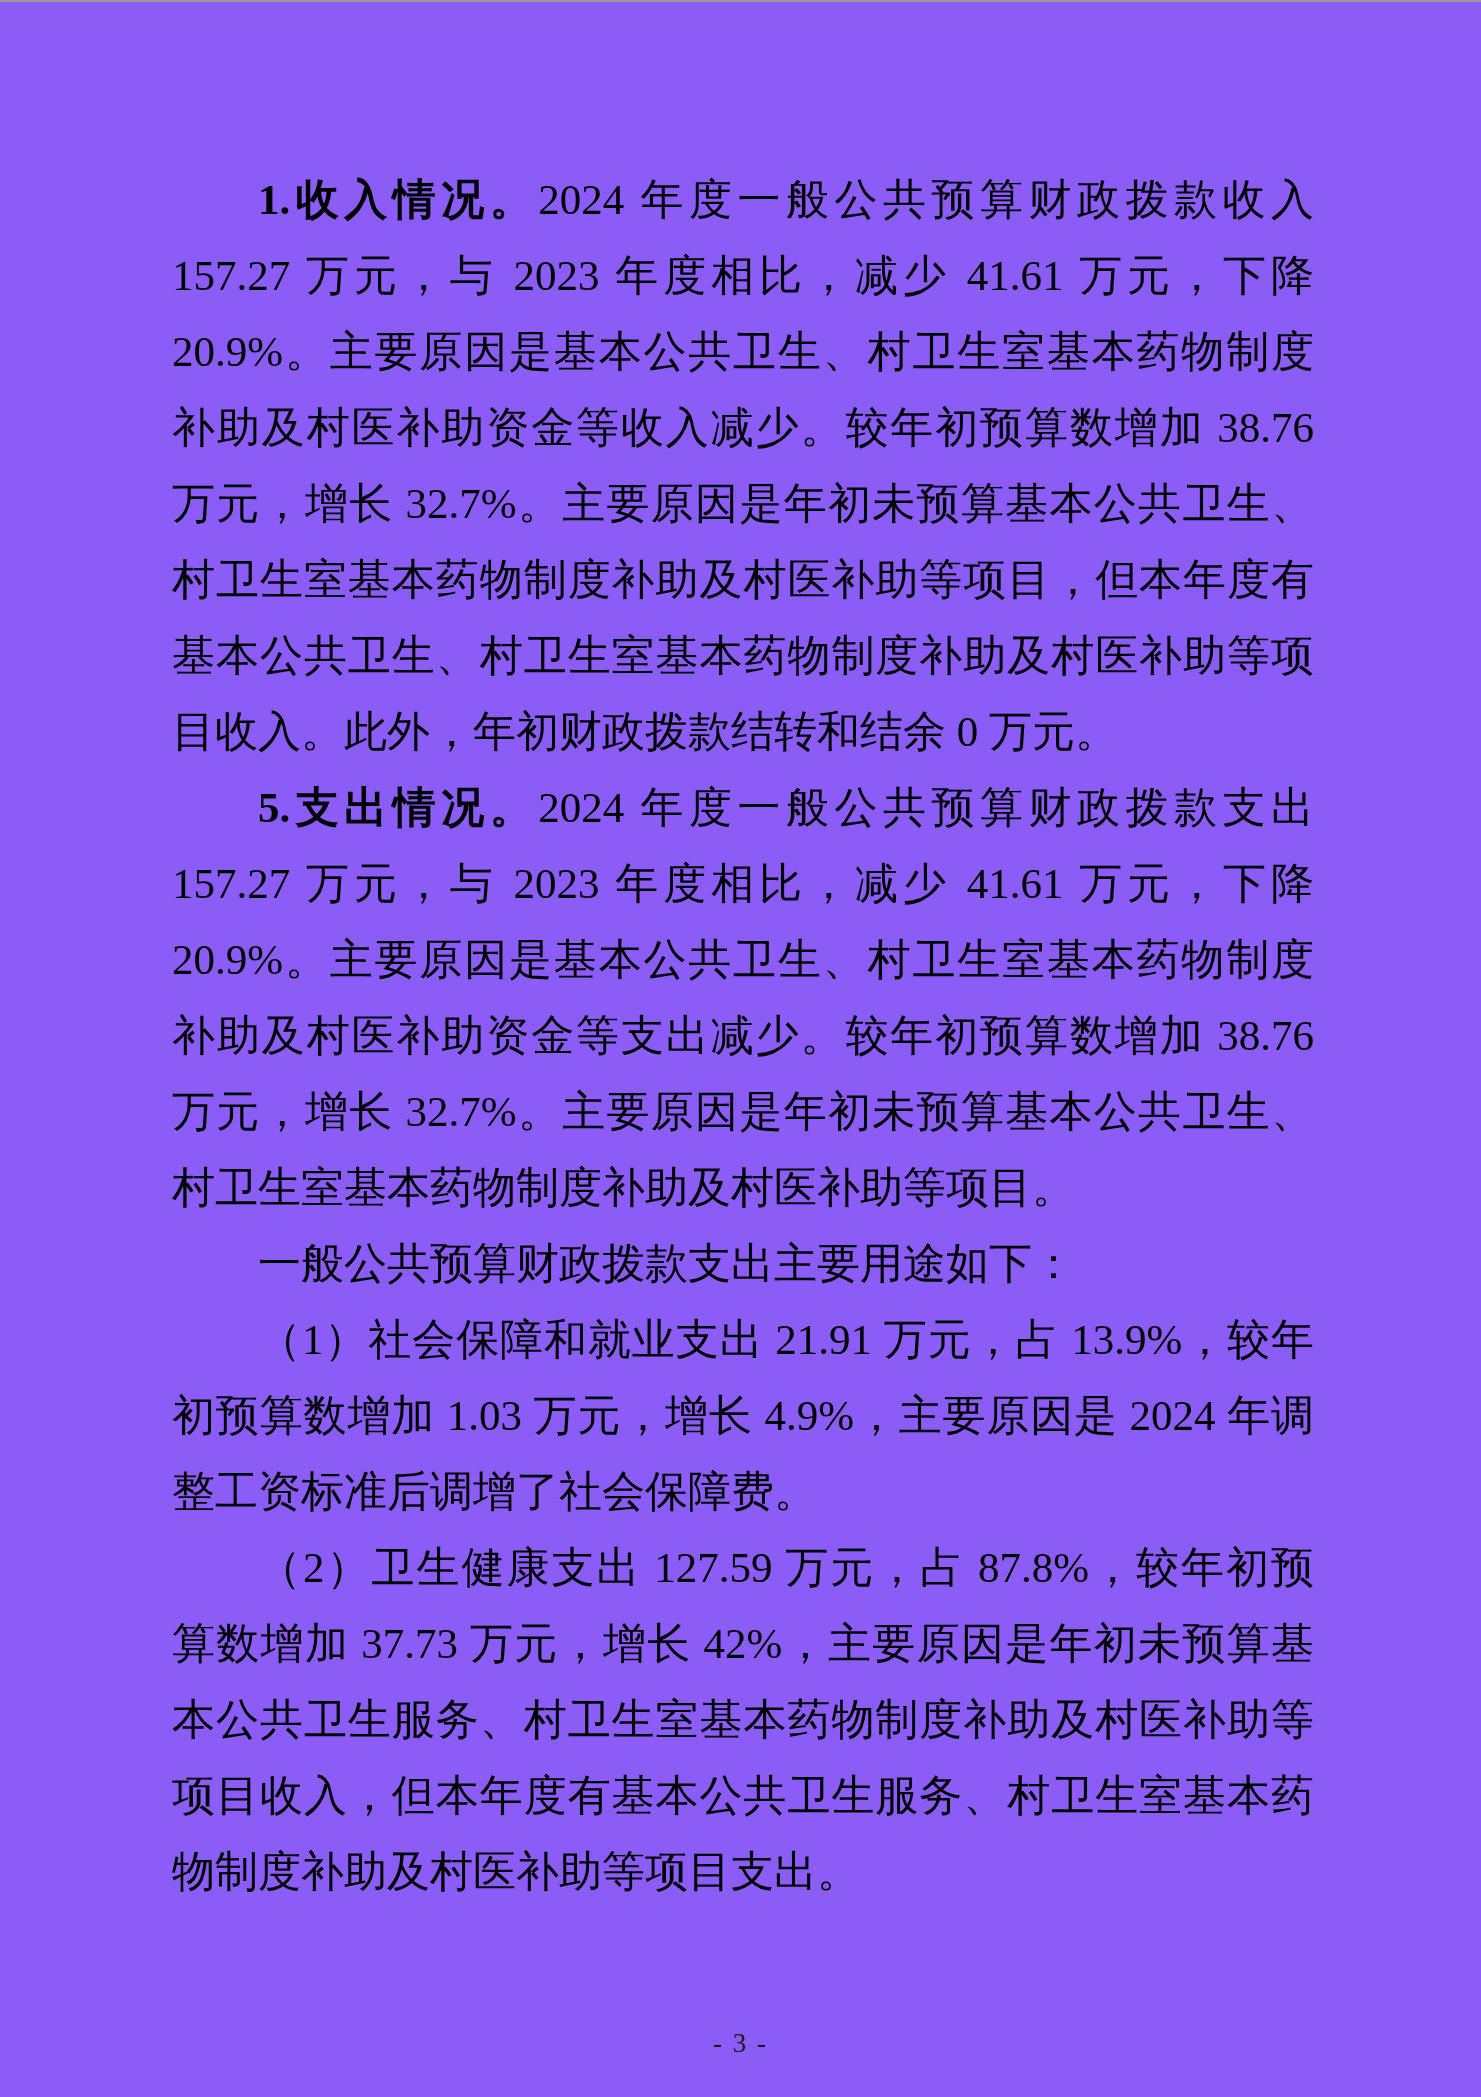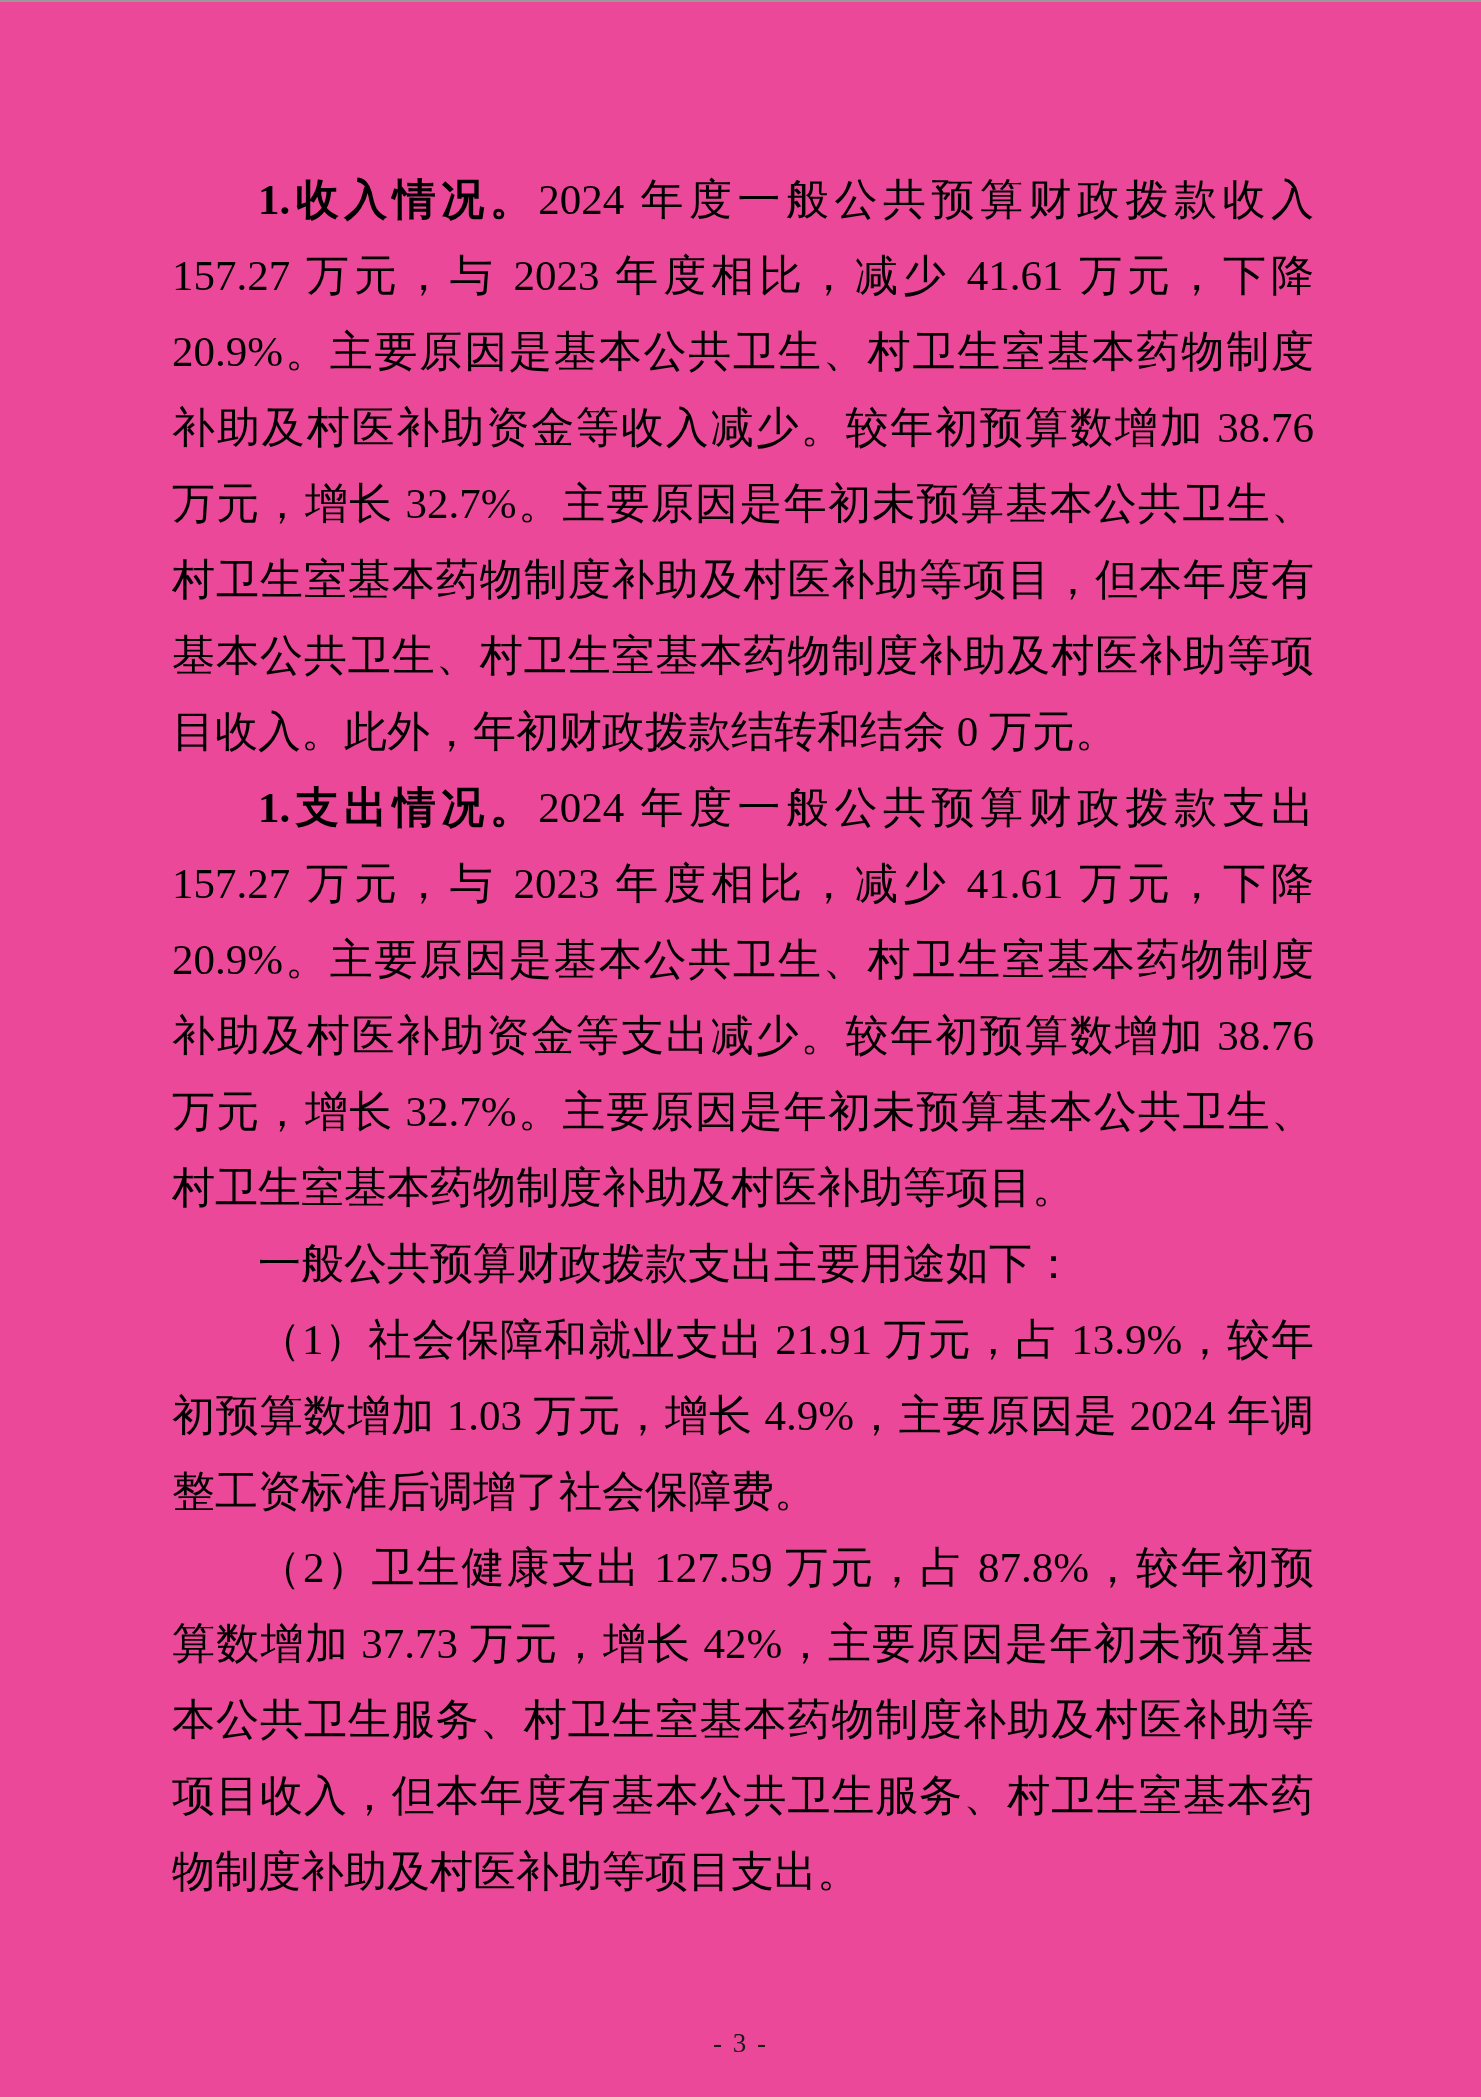--- a/index.html
+++ b/index.html
@@ -4,21 +4,21 @@
 <style>
   html, body {
     margin: 0;
     padding: 0;
     background: #ffffff;
   }
   .page {
     position: relative;
     width: 1481px;
     height: 2097px;
-    background: #ec4899;
+    background: #8b5cf6;
     color: #000000;
     font-family: "Liberation Serif", "DejaVu Serif", serif;
     overflow: hidden;
   }
   .page-top-edge {
     position: absolute;
     top: 0;
     left: 0;
     width: 100%;
     height: 2px;
@@ -56,21 +56,21 @@
   }
 </style>
 </head>
 <body>
 
 <div class="page">
   <div class="page-top-edge"></div>
 
   <main class="content">
       <p class="para indent"><span class="bold">1.收入情况。</span><span class="">2024 年度一般公共预算财政拨款收入 157.27 万元，与 2023 年度相比，减少 41.61 万元，下降 20.9%。主要原因是基本公共卫生、村卫生室基本药物制度补助及村医补助资金等收入减少。较年初预算数增加 38.76 万元，增长 32.7%。主要原因是年初未预算基本公共卫生、村卫生室基本药物制度补助及村医补助等项目，但本年度有基本公共卫生、村卫生室基本药物制度补助及村医补助等项目收入。此外，年初财政拨款结转和结余 0 万元。</span></p>
-      <p class="para indent"><span class="bold">1.支出情况。</span><span class="">2024 年度一般公共预算财政拨款支出 157.27 万元，与 2023 年度相比，减少 41.61 万元，下降 20.9%。主要原因是基本公共卫生、村卫生室基本药物制度补助及村医补助资金等支出减少。较年初预算数增加 38.76 万元，增长 32.7%。主要原因是年初未预算基本公共卫生、村卫生室基本药物制度补助及村医补助等项目。</span></p>
+      <p class="para indent"><span class="bold">5.支出情况。</span><span class="">2024 年度一般公共预算财政拨款支出 157.27 万元，与 2023 年度相比，减少 41.61 万元，下降 20.9%。主要原因是基本公共卫生、村卫生室基本药物制度补助及村医补助资金等支出减少。较年初预算数增加 38.76 万元，增长 32.7%。主要原因是年初未预算基本公共卫生、村卫生室基本药物制度补助及村医补助等项目。</span></p>
       <p class="para indent"><span class="">一般公共预算财政拨款支出主要用途如下：</span></p>
       <p class="para indent"><span class="">（1）社会保障和就业支出 21.91 万元，占 13.9%，较年初预算数增加 1.03 万元，增长 4.9%，主要原因是 2024 年调整工资标准后调增了社会保障费。</span></p>
       <p class="para indent"><span class="">（2）卫生健康支出 127.59 万元，占 87.8%，较年初预算数增加 37.73 万元，增长 42%，主要原因是年初未预算基本公共卫生服务、村卫生室基本药物制度补助及村医补助等项目收入，但本年度有基本公共卫生服务、村卫生室基本药物制度补助及村医补助等项目支出。</span></p>
     </main>
 
   <div class="footer">
     <span>- 3 -</span>
   </div>
 </div>
 

